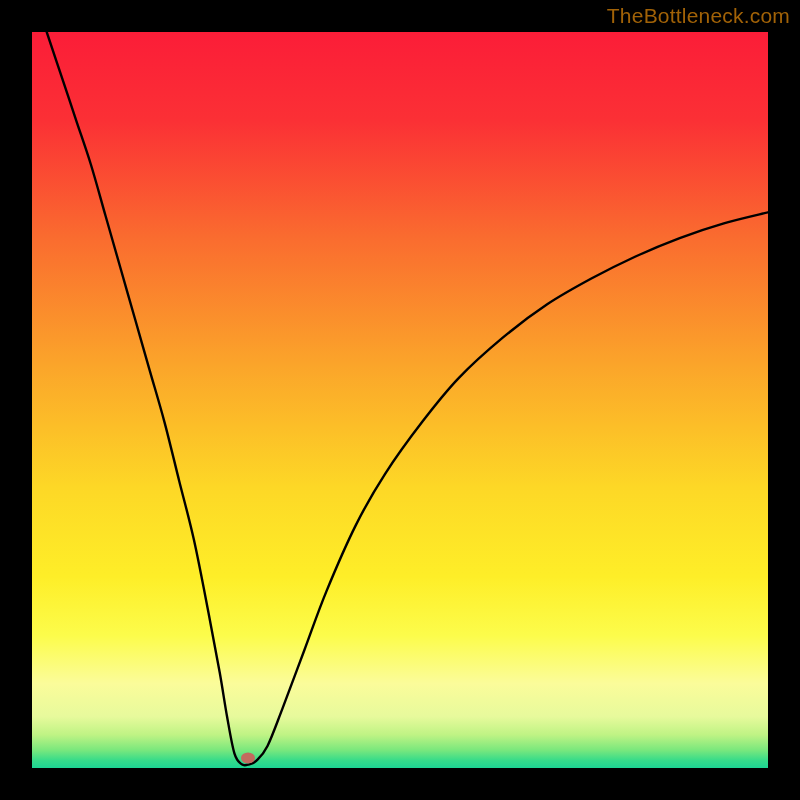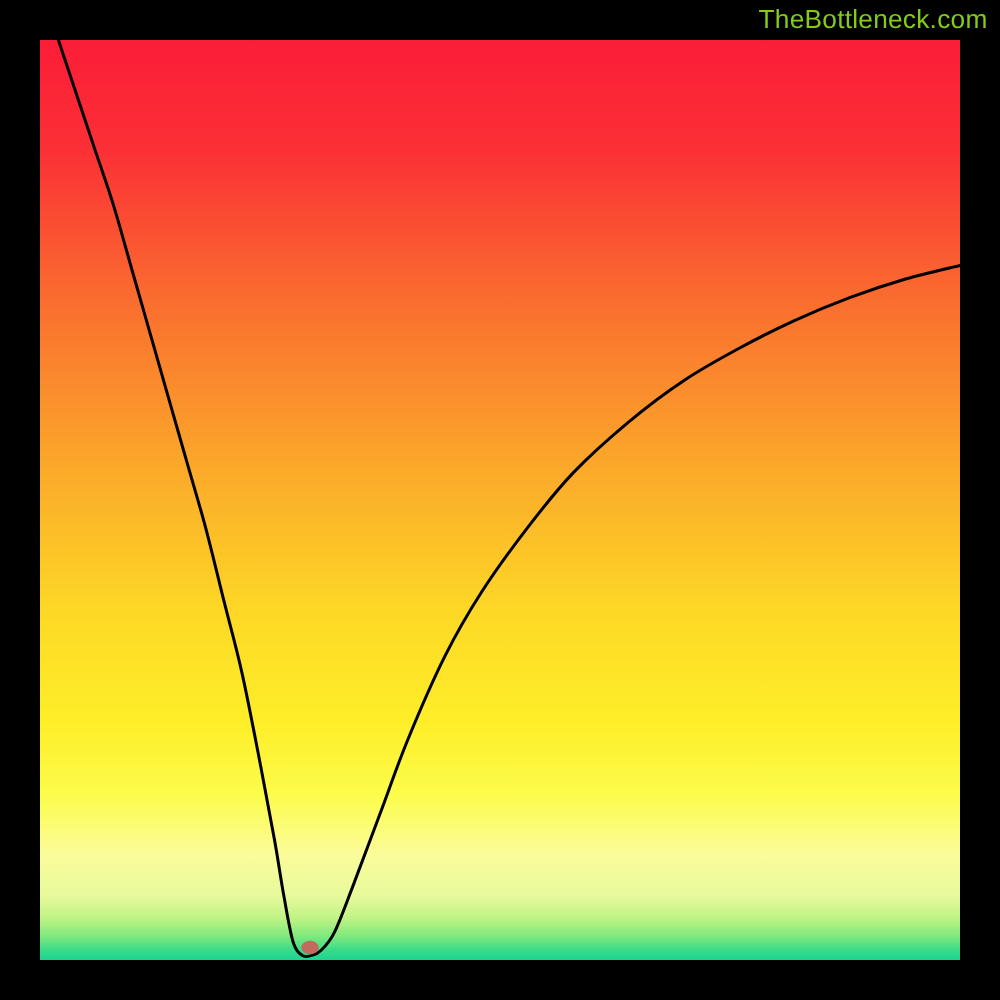--- a/index.html
+++ b/index.html
@@ -8,21 +8,21 @@
     height: 800px;
     background: #000;
     position: relative;
     font-family: Arial, Helvetica, sans-serif;
     overflow: hidden;
   }
   .watermark {
     position: absolute;
     top: 4px;
     right: 10px;
-    color: #84cc16;
+    color: #a16207;
     font-size: 21px;
     font-weight: 500;
     z-index: 10;
     letter-spacing: 0.2px;
   }
   .plot-area {
     position: absolute;
     left: 32px;
     top: 32px;
     width: 736px;

